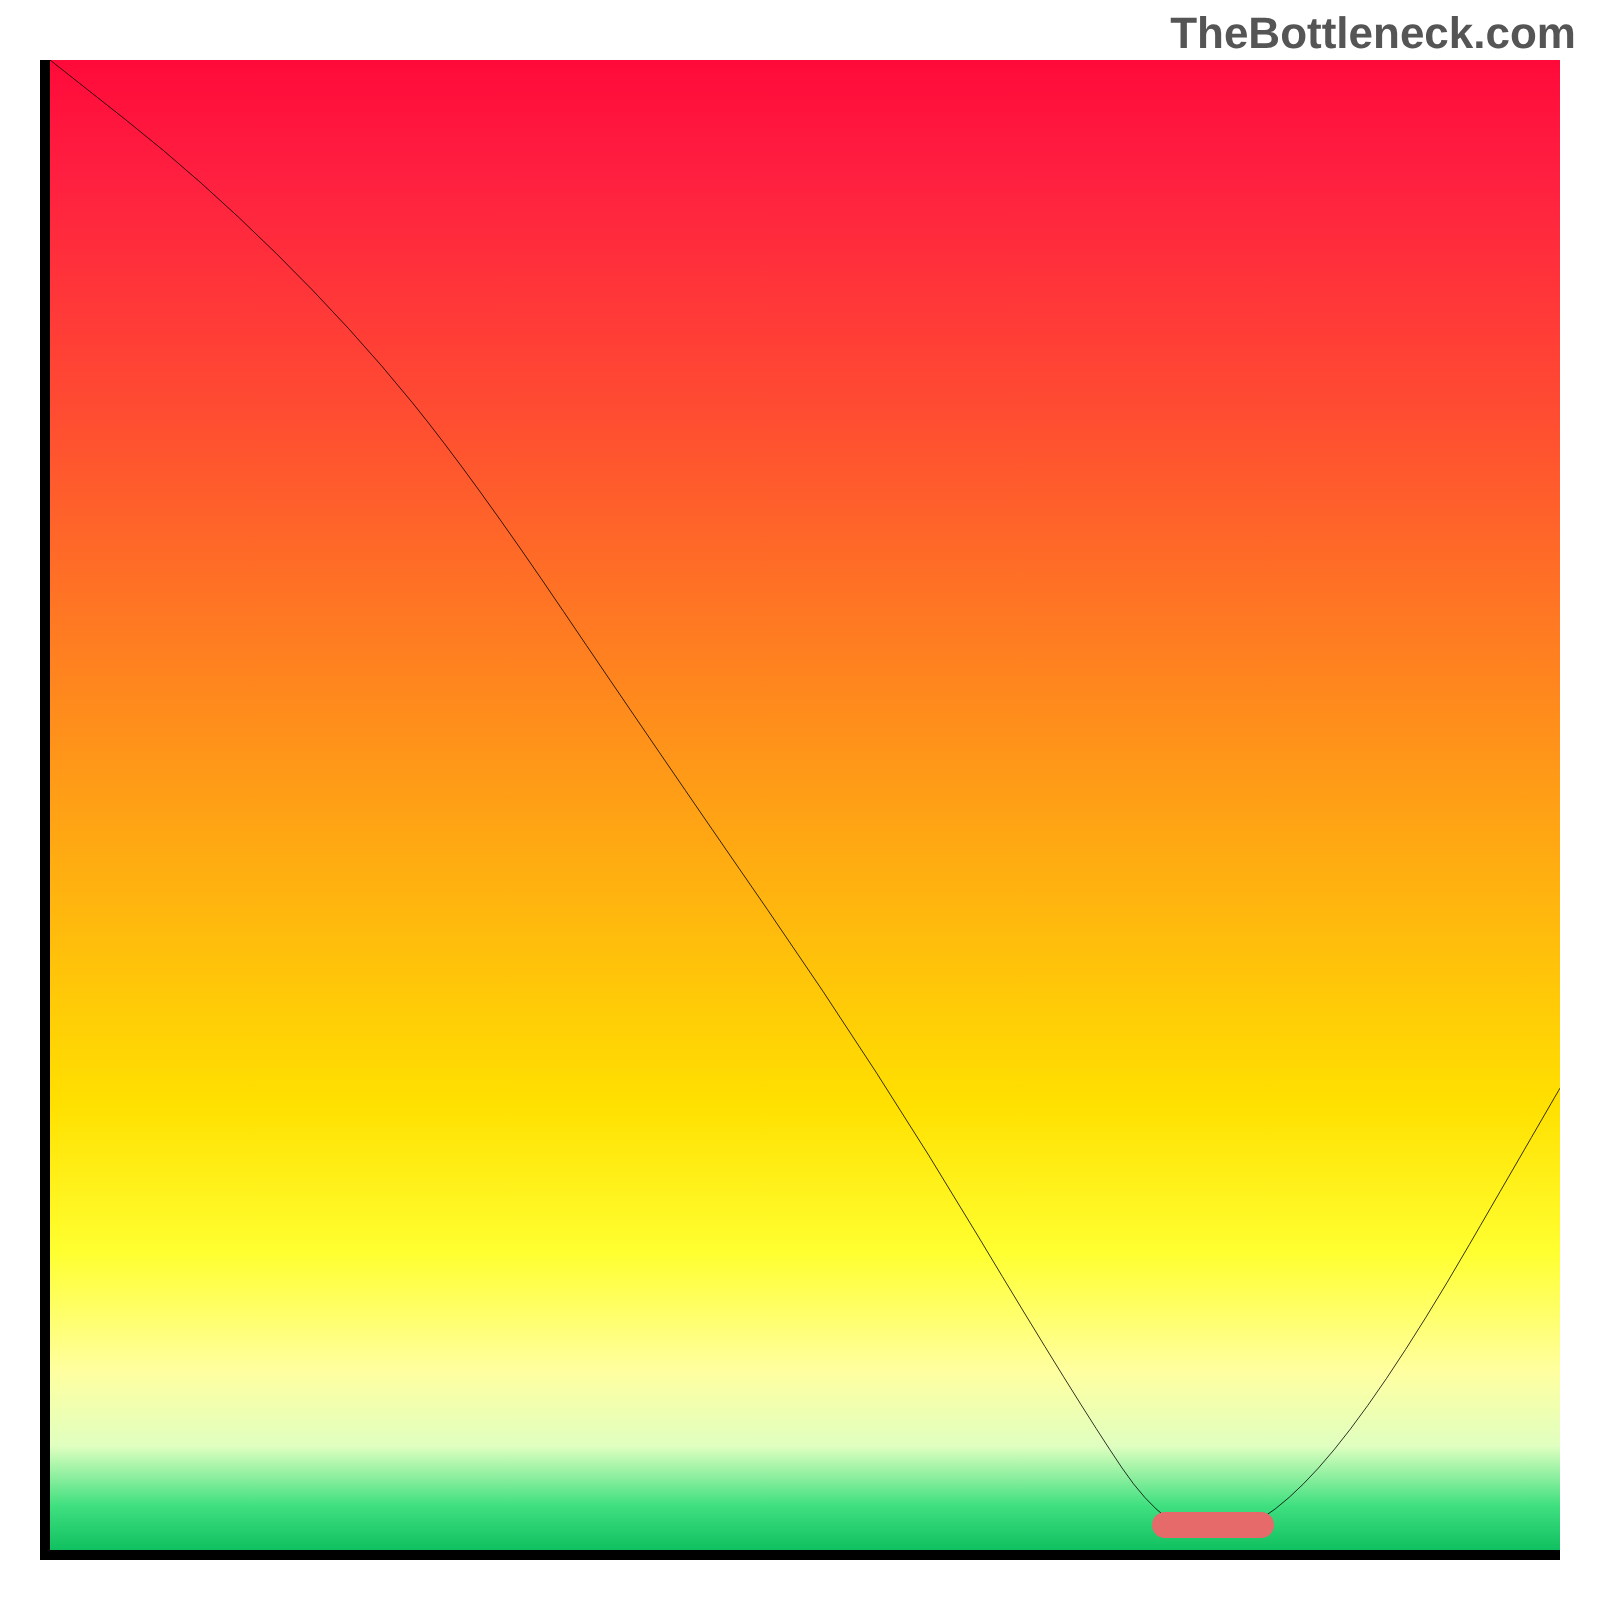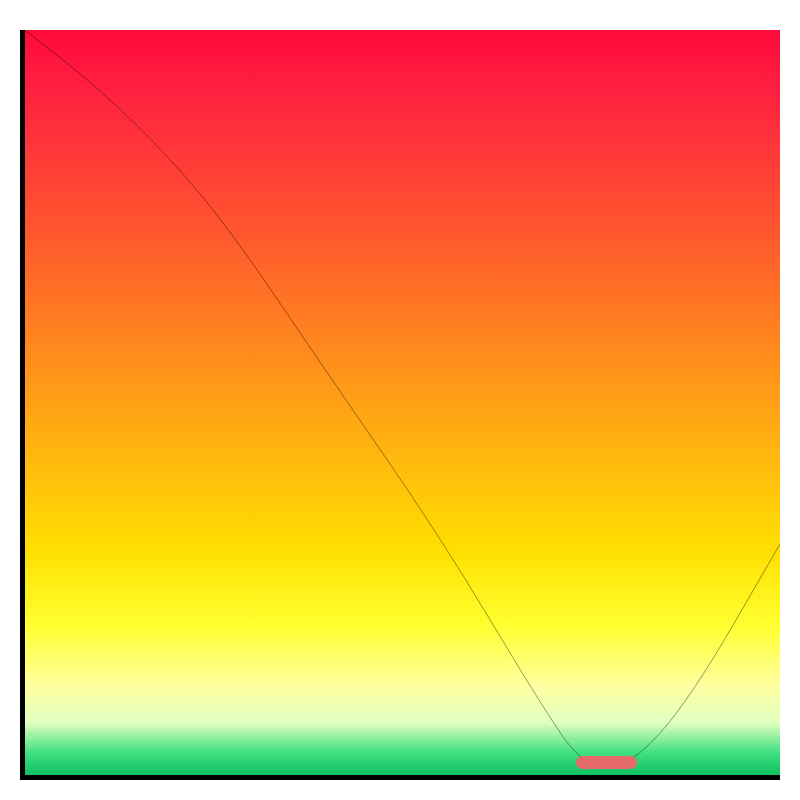--- a/index.html
+++ b/index.html
@@ -69,20 +69,21 @@
     height: 13px;
     border-radius: 7px;
     background: #e66a6a;
   }
 </style>
 </head>
 <body>
 
 <div class="container">
 
+  <div class="watermark">TheBottleneck.com</div>
 
   <div class="plot-area">
     <div class="gradient-bg"></div>
 
     <svg class="curve-svg" viewBox="0 0 100 100" preserveAspectRatio="none">
       <path id="curve-path" fill="none" stroke="#000000" stroke-width="0.4" vector-effect="non-scaling-stroke" d="M 0 0 Q 0 0 5 4 Q 10 8 15 13 Q 20 18 24 23 Q 28 28 34 37 Q 40 46 47.5 57 Q 55 68 61.5 79 Q 68 90 71 94.5 Q 74 99 77 99 Q 80 99 84 94.5 Q 88 90 94 79.5 T 100 69"></path>
     </svg>
 
     <div class="marker" id="marker" style="left: 73%; width: 8%; bottom: 0.8%; background: rgb(230, 106, 106);"></div>
   </div>

